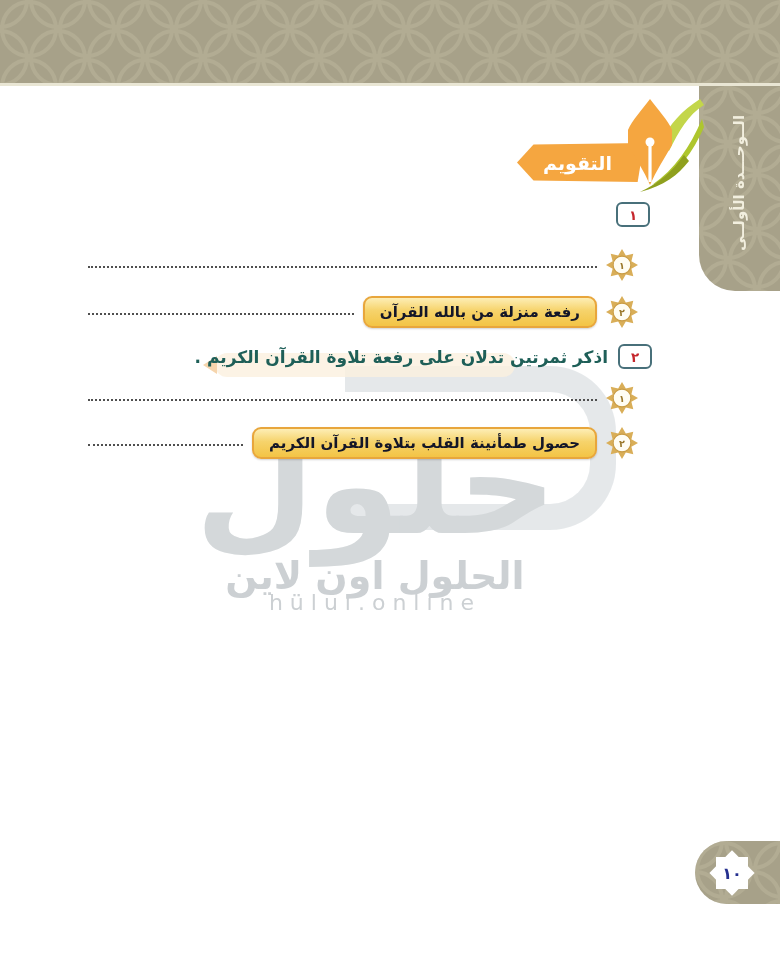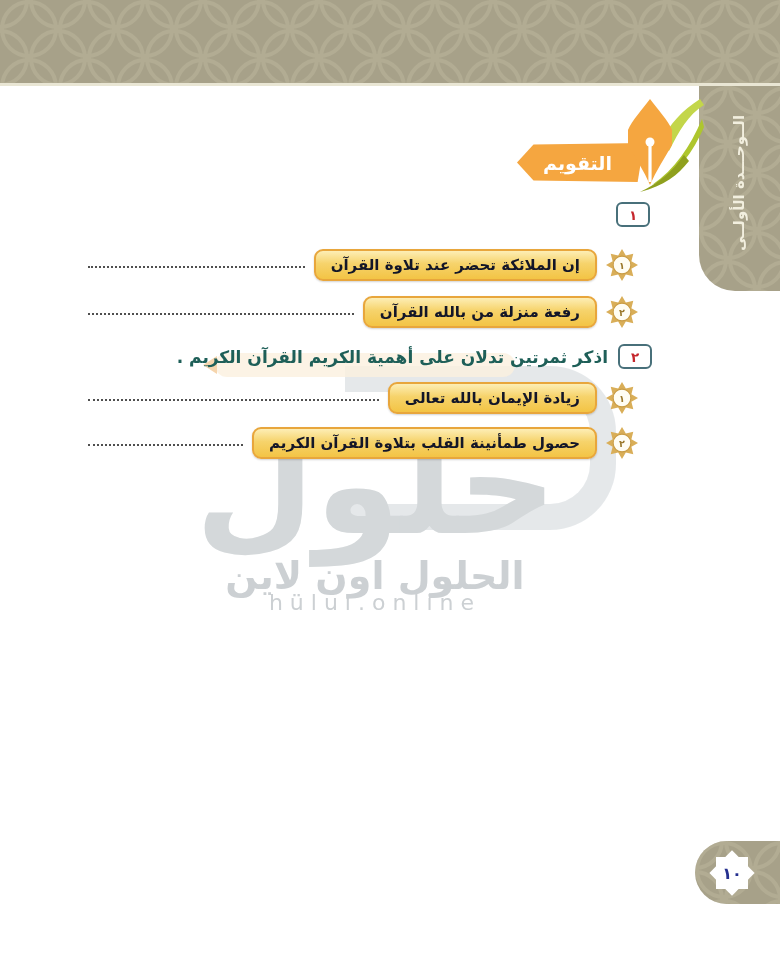--- a/index.html
+++ b/index.html
@@ -134,46 +134,44 @@
   <div class="q-row" id="q1">
     <span class="q-num">١</span>
   </div>
 
   <div class="a-row" id="a11">
     <svg class="bullet" viewBox="0 0 30 30">
       <polygon points="30,15 23.8,18.6 25.6,25.6 18.6,23.8 15,30 11.4,23.8 4.4,25.6 6.2,18.6 0,15 6.2,11.4 4.4,4.4 11.4,6.2 15,0 18.6,6.2 25.6,4.4 23.8,11.4" fill="#d9ae58"></polygon>
       <circle cx="15" cy="15" r="8.3" fill="#fffdf3" stroke="#c99c45" stroke-width="1"></circle>
       <text x="15" y="19" text-anchor="middle" font-size="9" fill="#9c7a2e">١</text>
     </svg>
-    <span class="a-box">إن الملائكة تحضر عند تلاوة القرآن</span>
     <span class="dots"></span>
   </div>
 
   <div class="a-row" id="a12">
     <svg class="bullet" viewBox="0 0 30 30">
       <polygon points="30,15 23.8,18.6 25.6,25.6 18.6,23.8 15,30 11.4,23.8 4.4,25.6 6.2,18.6 0,15 6.2,11.4 4.4,4.4 11.4,6.2 15,0 18.6,6.2 25.6,4.4 23.8,11.4" fill="#d9ae58"></polygon>
       <circle cx="15" cy="15" r="8.3" fill="#fffdf3" stroke="#c99c45" stroke-width="1"></circle>
       <text x="15" y="19" text-anchor="middle" font-size="9" fill="#9c7a2e">٢</text>
     </svg>
     <span class="a-box">رفعة منزلة من بالله القرآن</span>
     <span class="dots"></span>
   </div>
 
   <div class="q-row" id="q2">
     <span class="q-num">٢</span>
-    <span class="q-body">اذكر ثمرتين تدلان على أهمية الكريم القرآن الكريم .</span>
+    <span class="q-body">اذكر ثمرتين تدلان على رفعة تلاوة القرآن الكريم .</span>
   </div>
 
   <div class="a-row" id="a21">
     <svg class="bullet" viewBox="0 0 30 30">
       <polygon points="30,15 23.8,18.6 25.6,25.6 18.6,23.8 15,30 11.4,23.8 4.4,25.6 6.2,18.6 0,15 6.2,11.4 4.4,4.4 11.4,6.2 15,0 18.6,6.2 25.6,4.4 23.8,11.4" fill="#d9ae58"></polygon>
       <circle cx="15" cy="15" r="8.3" fill="#fffdf3" stroke="#c99c45" stroke-width="1"></circle>
       <text x="15" y="19" text-anchor="middle" font-size="9" fill="#9c7a2e">١</text>
     </svg>
-    <span class="a-box">زيادة الإيمان بالله تعالى</span>
     <span class="dots"></span>
   </div>
 
   <div class="a-row" id="a22">
     <svg class="bullet" viewBox="0 0 30 30">
       <polygon points="30,15 23.8,18.6 25.6,25.6 18.6,23.8 15,30 11.4,23.8 4.4,25.6 6.2,18.6 0,15 6.2,11.4 4.4,4.4 11.4,6.2 15,0 18.6,6.2 25.6,4.4 23.8,11.4" fill="#d9ae58"></polygon>
       <circle cx="15" cy="15" r="8.3" fill="#fffdf3" stroke="#c99c45" stroke-width="1"></circle>
       <text x="15" y="19" text-anchor="middle" font-size="9" fill="#9c7a2e">٢</text>
     </svg>
     <span class="a-box">حصول طمأنينة القلب بتلاوة القرآن الكريم</span>

